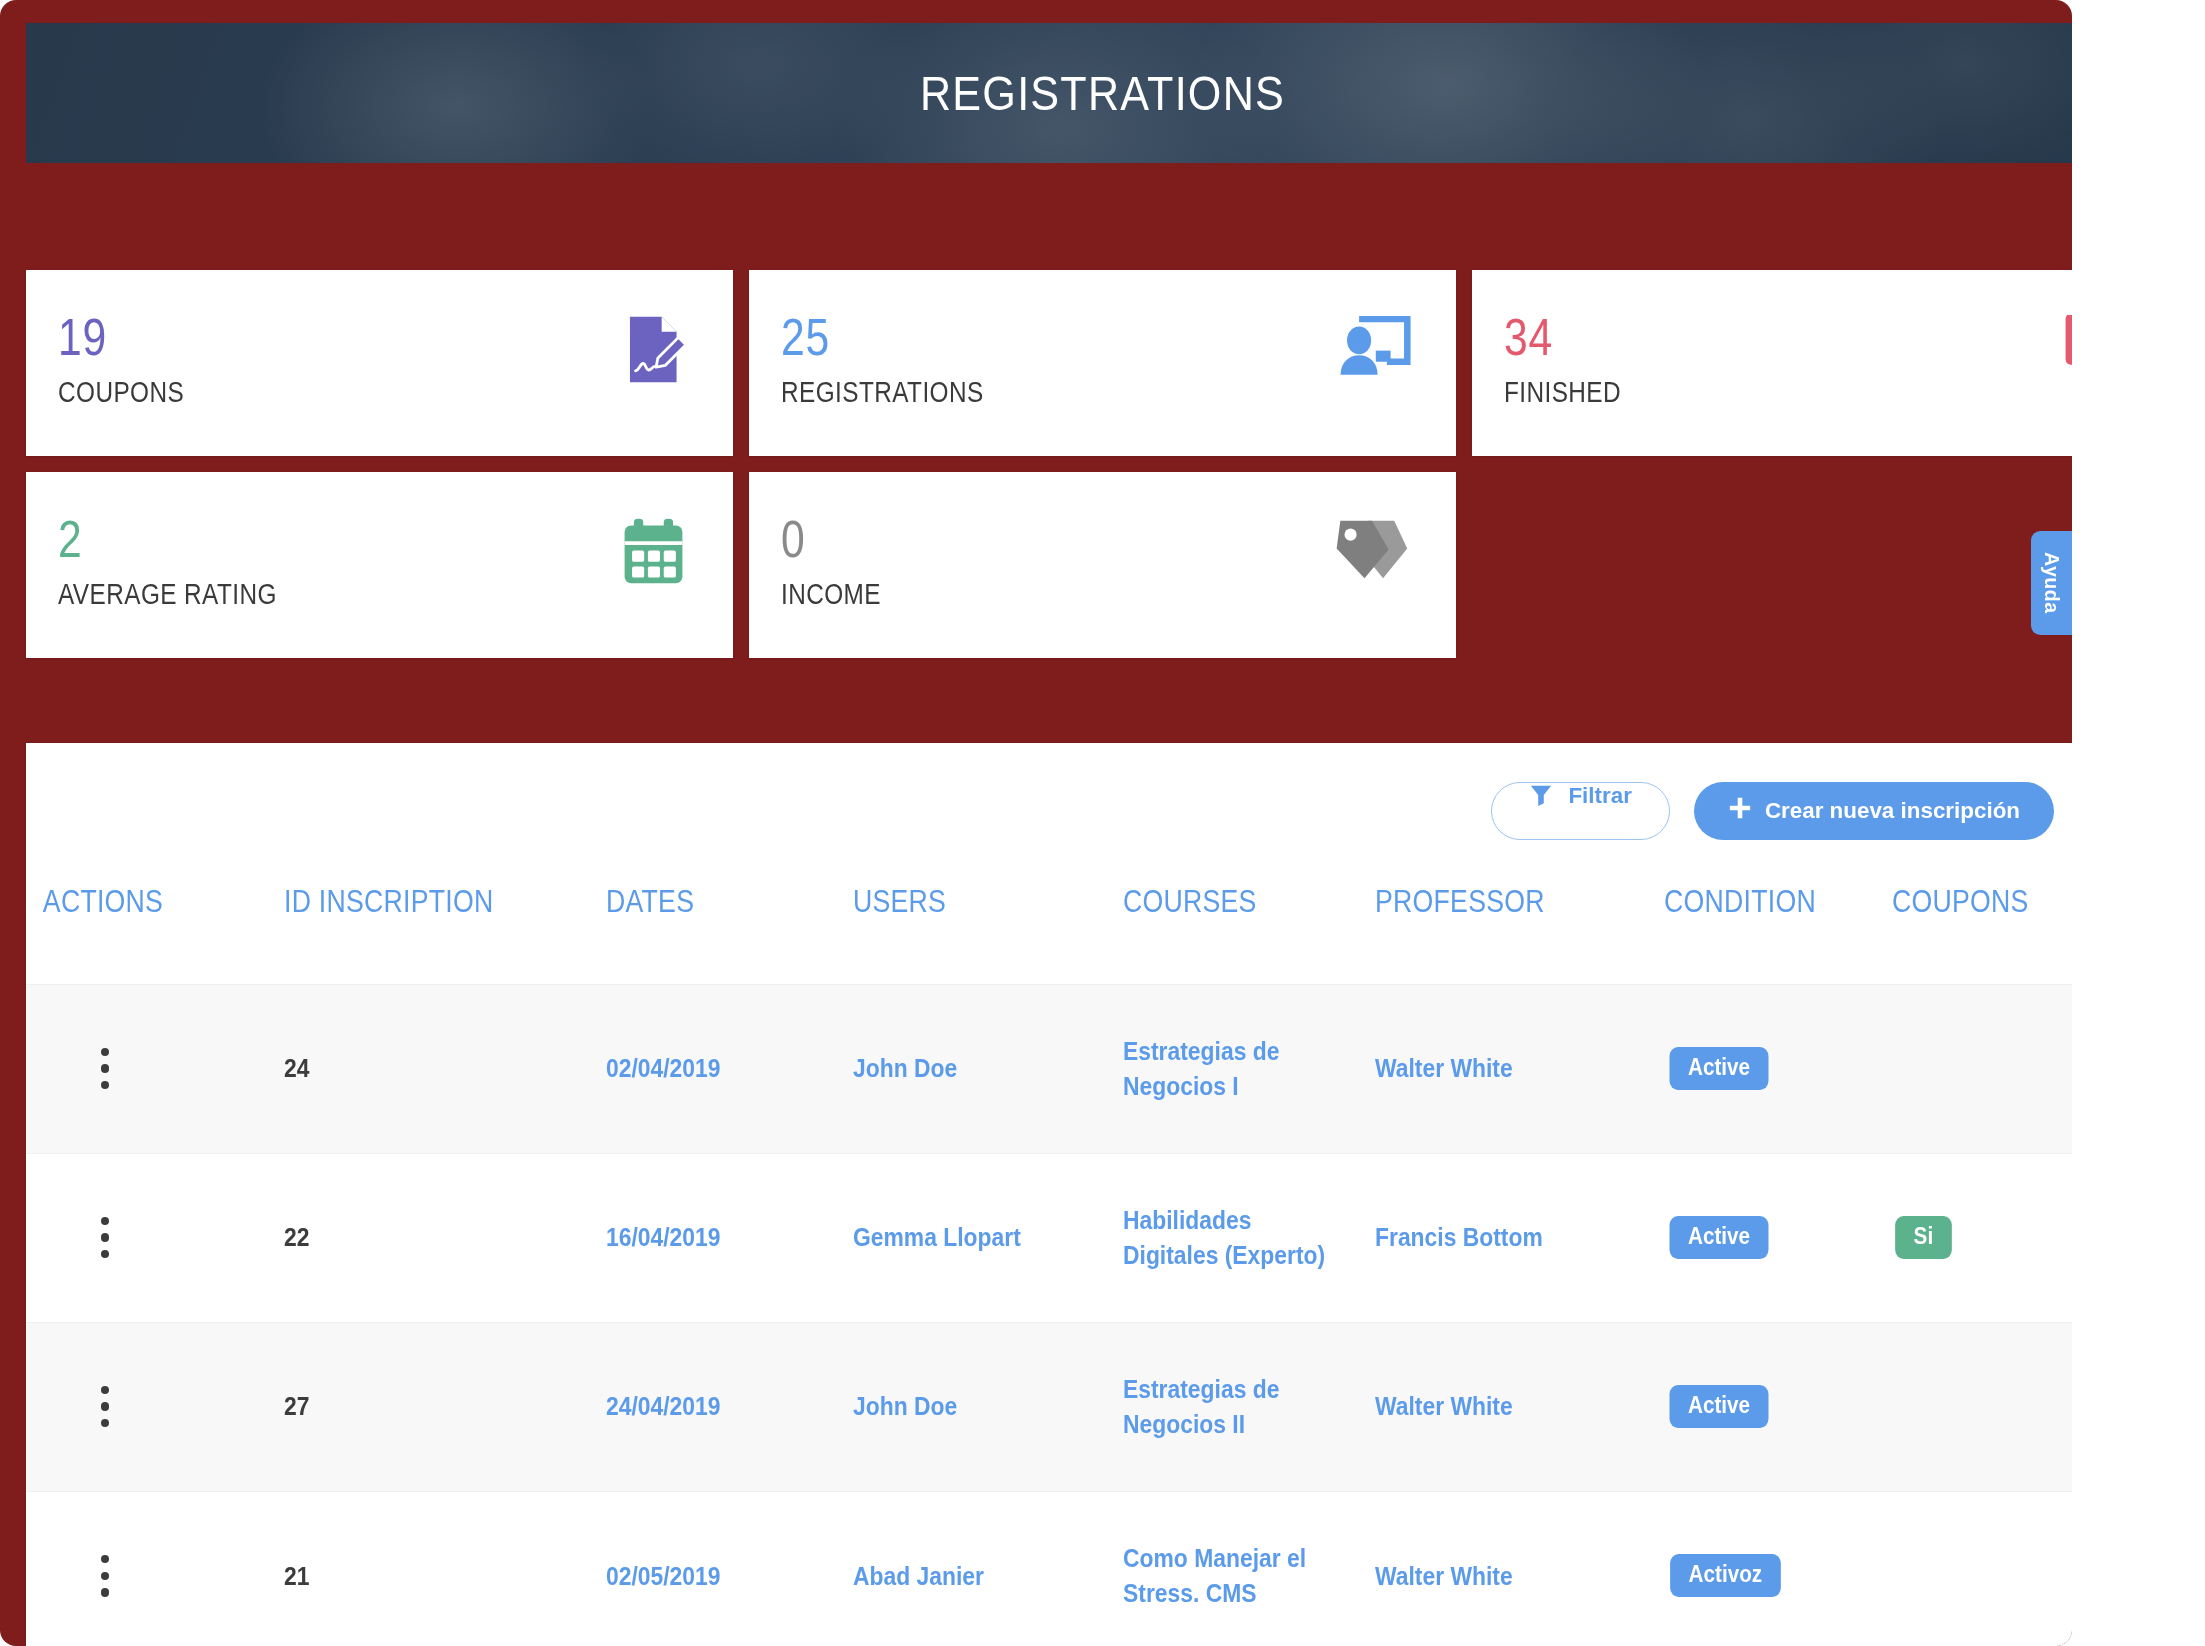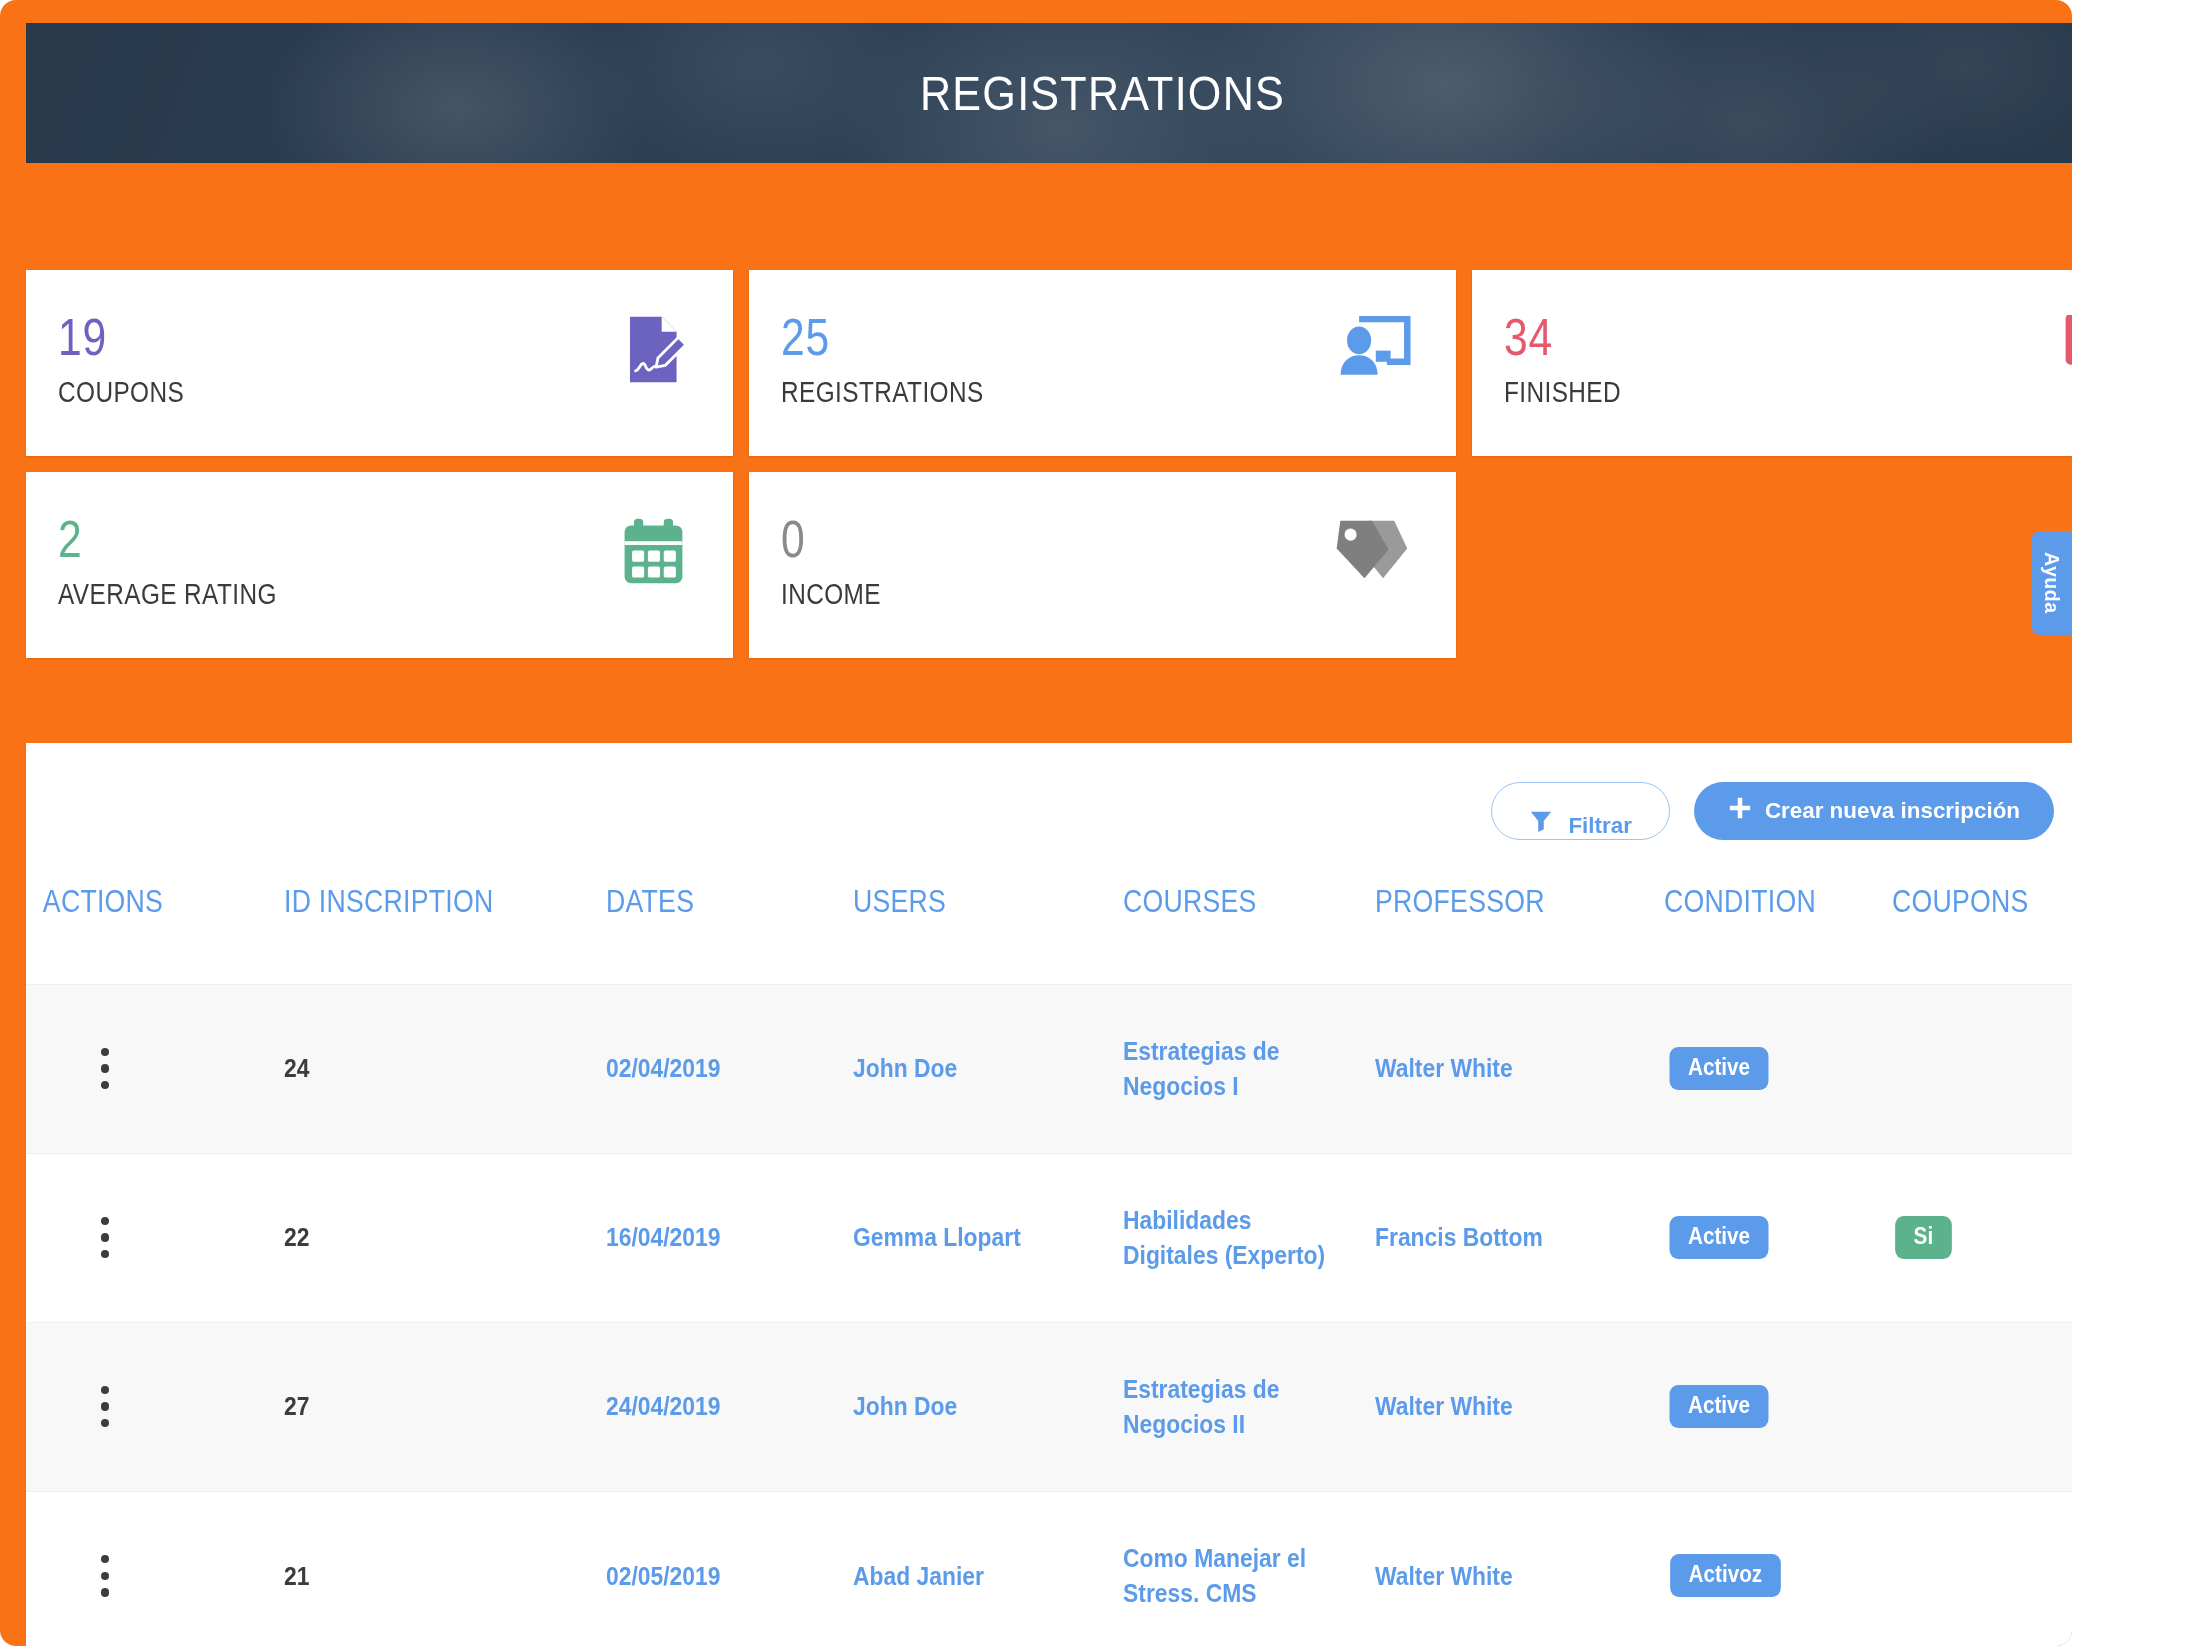--- a/index.html
+++ b/index.html
@@ -9,21 +9,21 @@
     height: 1646px;
     overflow: hidden;
     background: #ffffff;
     font-family: "Liberation Sans", sans-serif;
   }
 
   #frame {
     position: relative;
     width: 2072px;
     height: 1646px;
-    background: #f97316;
+    background: #7f1d1d;
     border-radius: 16px;
     overflow: hidden;
   }
 
   
   .banner {
     position: absolute;
     left: 26px;
     top: 23px;
     width: 2153px;
@@ -141,21 +141,21 @@
   }
   .toolbar {
     display: flex;
     justify-content: flex-end;
     align-items: center;
     gap: 24px;
     padding: 39px 58px 0 0;
   }
   .btn-filter {
     display: flex;
-    align-items: flex-end;
+    align-items: flex-start;
     gap: 15px;
     height: 58px;
     padding: 0 37px;
     border: 0.9px solid #9dc4f0;
     border-radius: 32px;
     background: #ffffff;
     color: #5b9bea;
     font-size: 22.4px;
     font-weight: bold;
     font-family: "Liberation Sans Narrow", "Liberation Sans", sans-serif;

